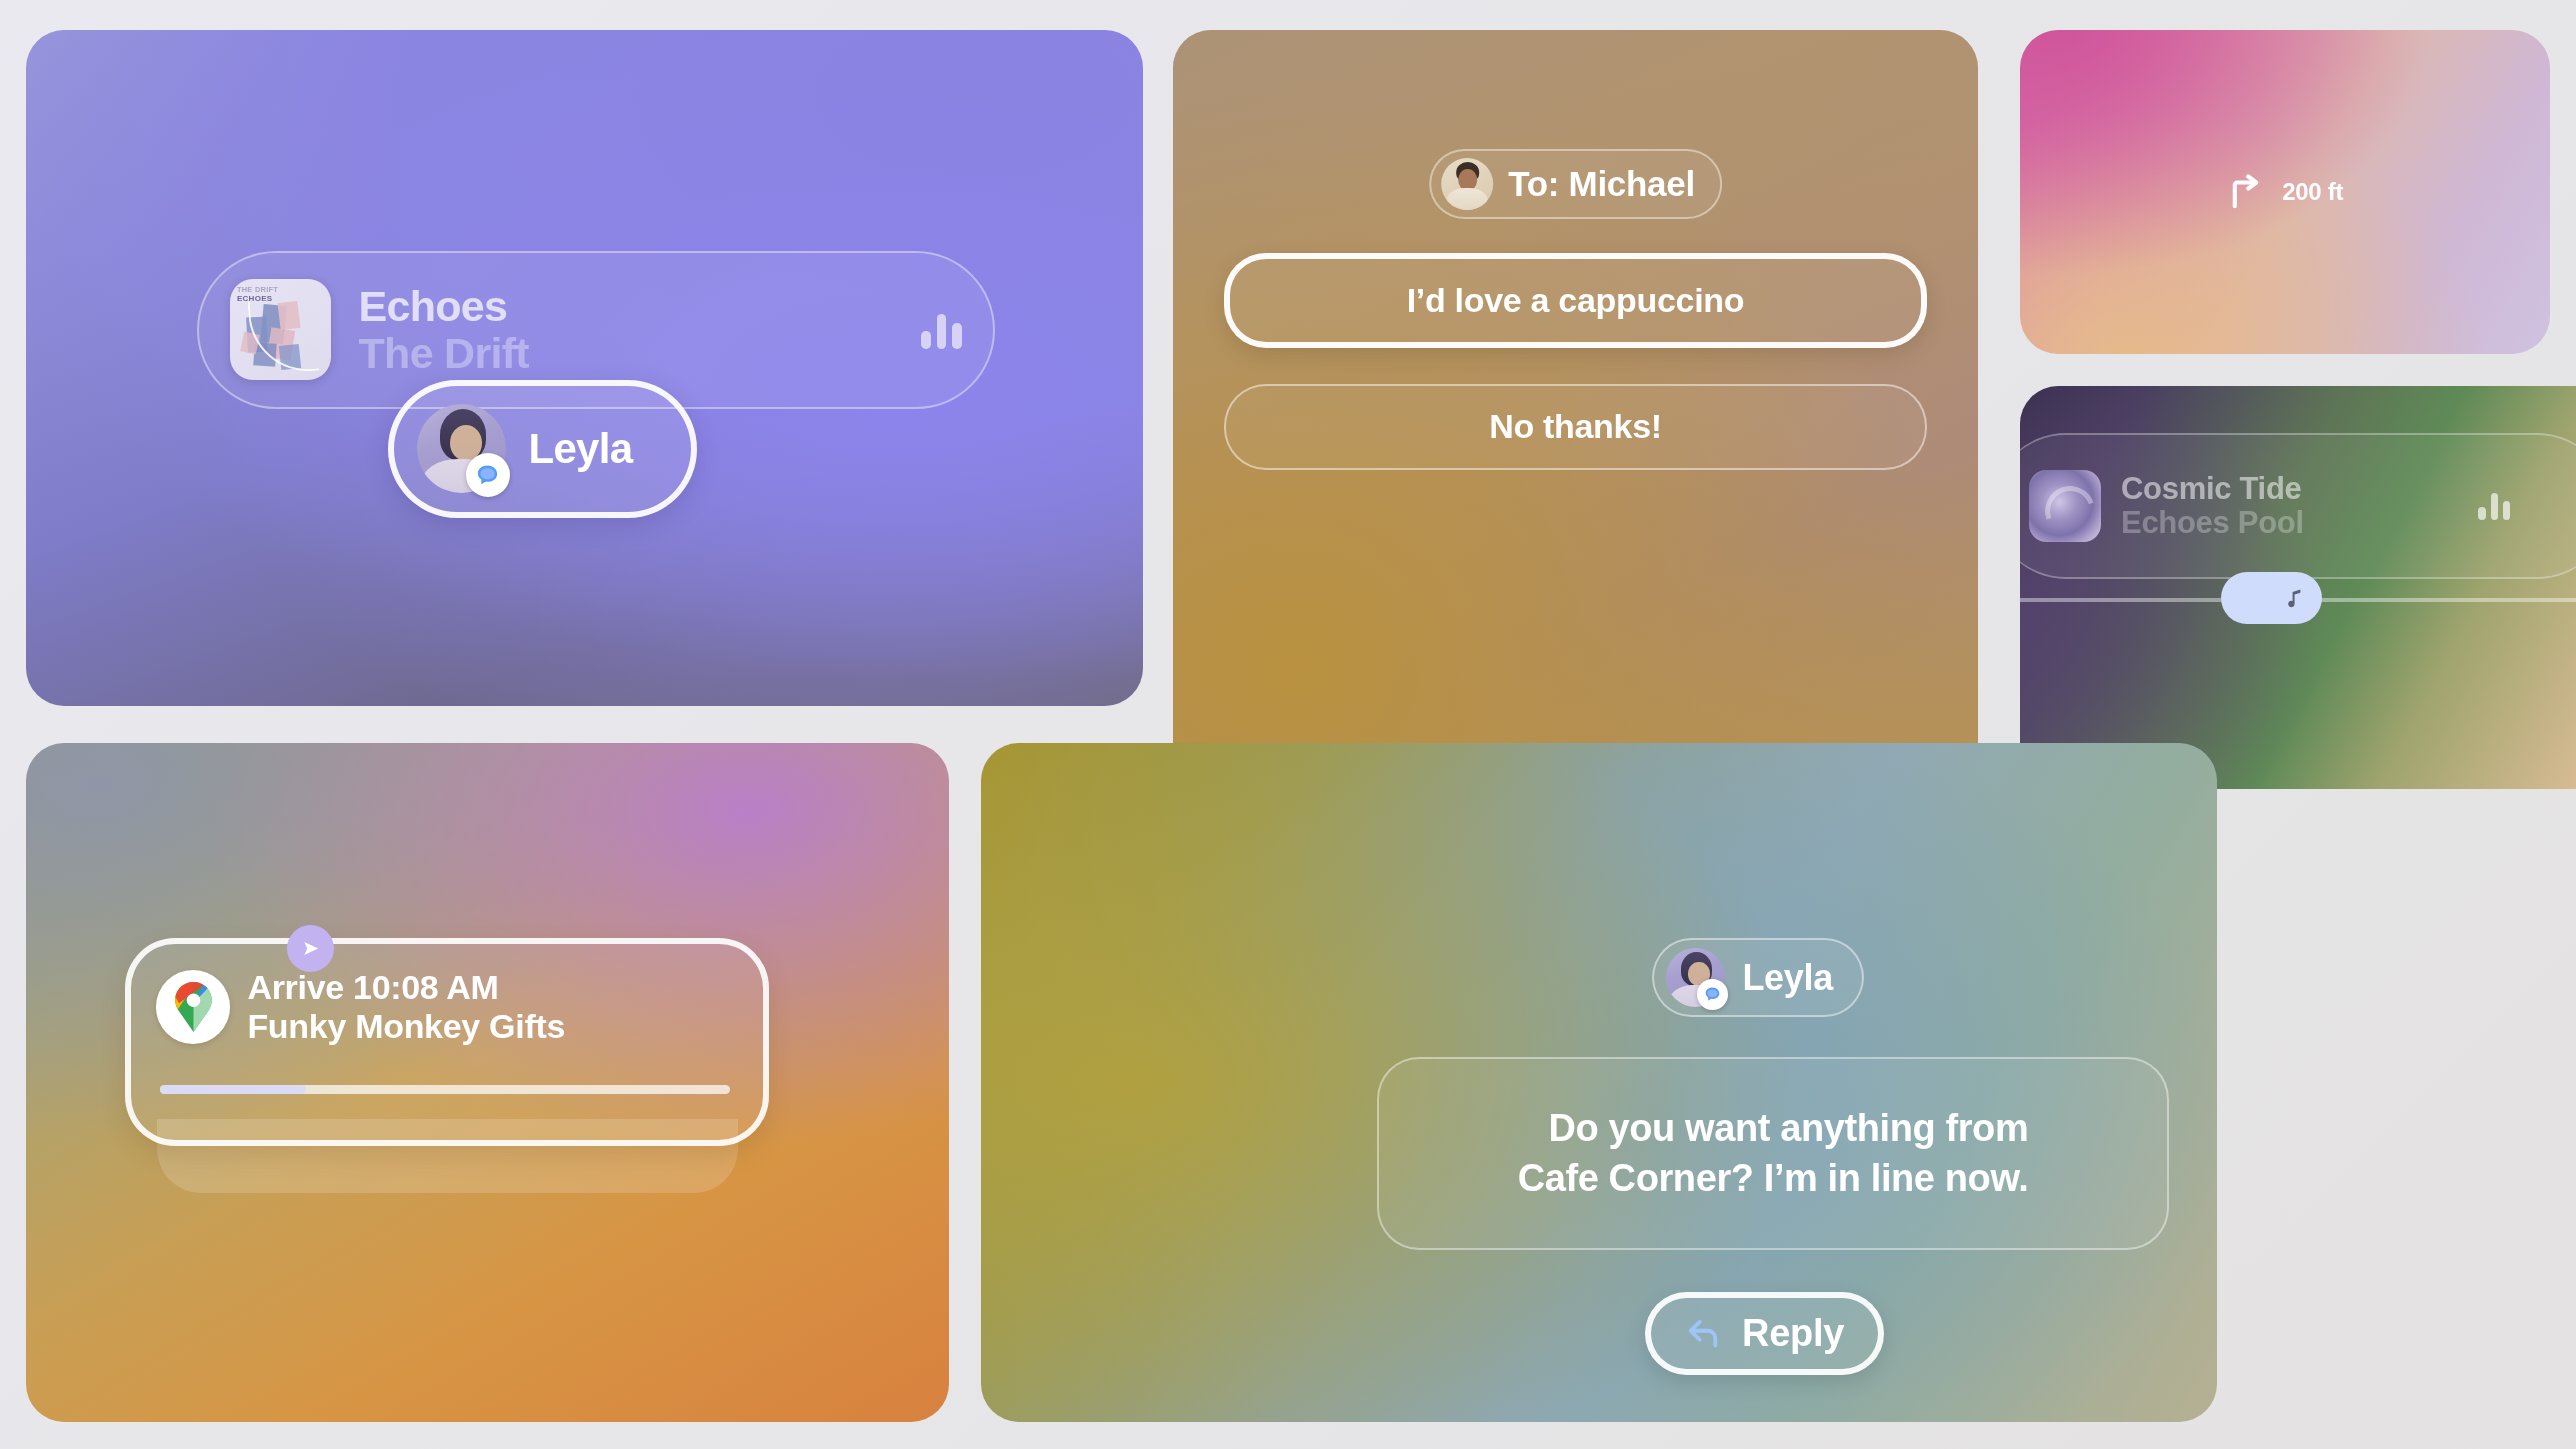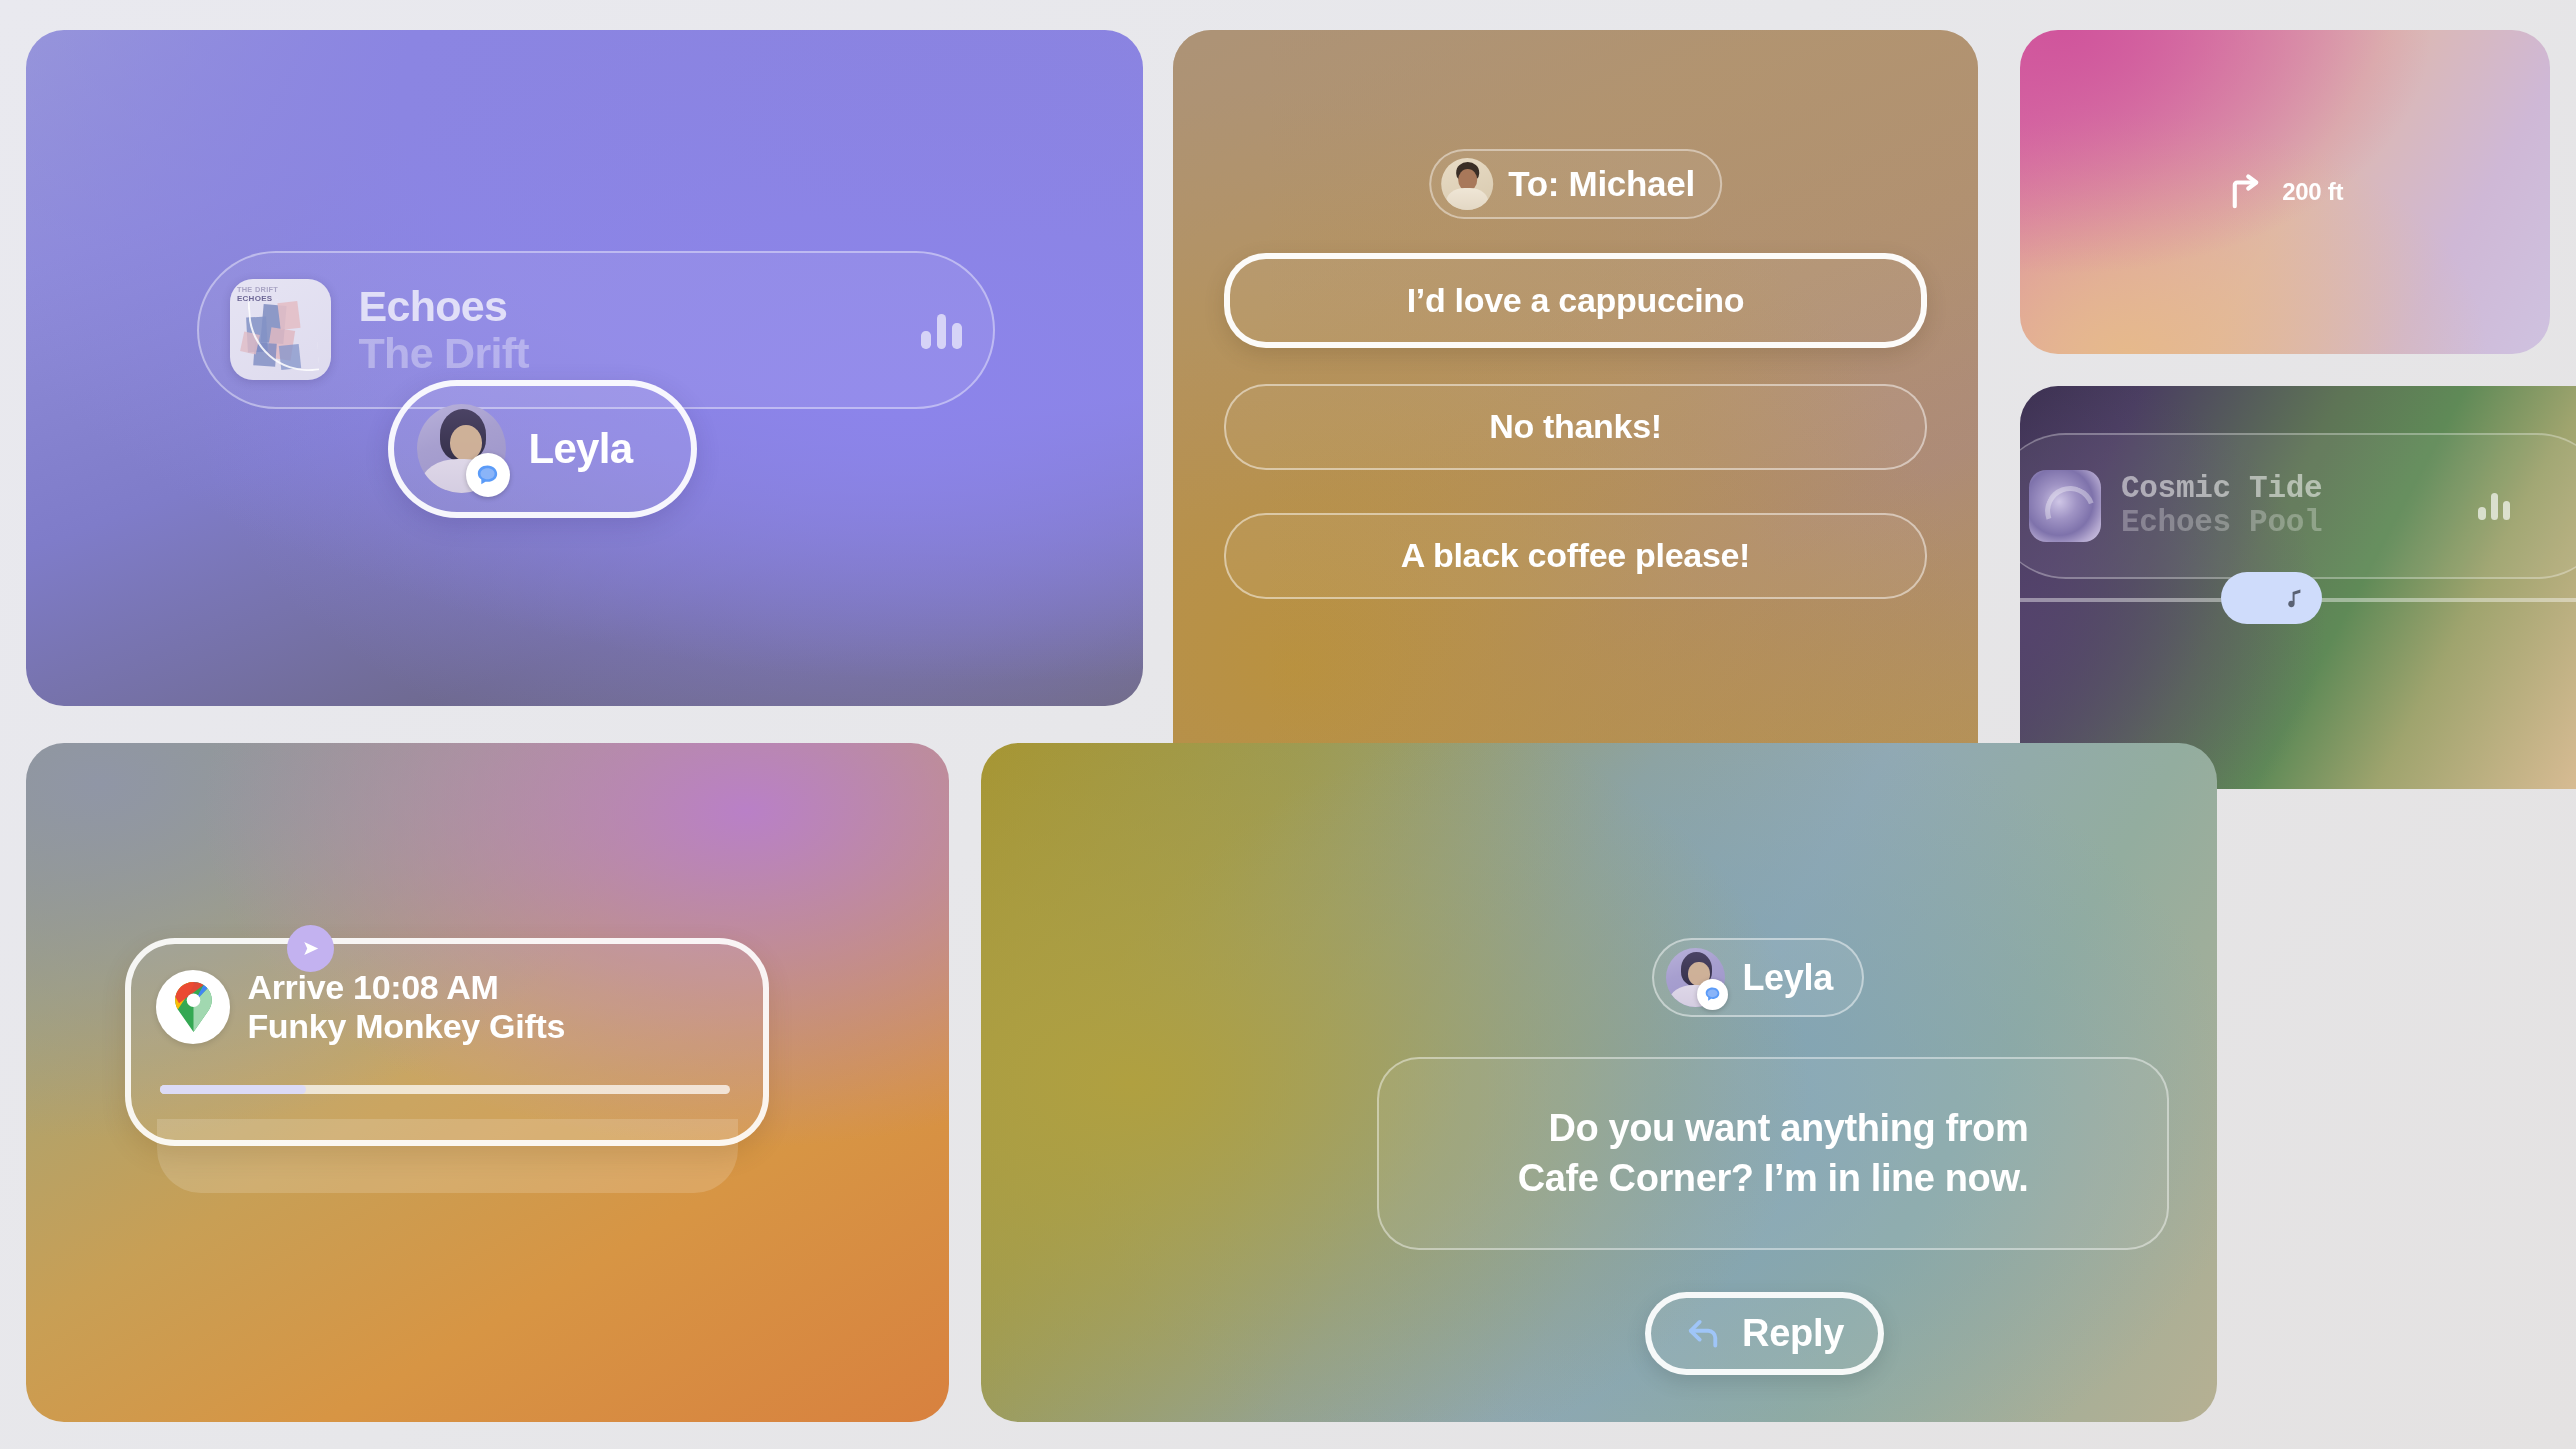--- a/index.html
+++ b/index.html
@@ -183,21 +183,20 @@
   .turn-row svg{ width: 38px; height: 38px; display:block; }
   .turn-dist{ font-size: 24px; font-weight:700; color:#fff; letter-spacing:-0.3px;}
 
   
   #card-music-cosmic {
     left: 2020px; top: 386px; width: 556px; height: 403px;
     border-radius: 38px 0 0 38px;
     background:
       linear-gradient(118deg, #3a2f4f 0%, #4a3e61 16%, #5e7456 42%, #5f8a57 58%, #9fa46e 74%, #d7bb93 100%),
       linear-gradient(180deg, #3b3152 0%, #7d6f6a 60%, #d9bf95 100%);
-    font-family: Liberation Mono, monospace;
   }
   #card-music-cosmic::after{
     content:""; position:absolute; inset:0;
     background: radial-gradient(100% 120% at 0% 60%, rgba(86,68,110,.85) 0%, rgba(86,68,110,0) 55%);
   }
   .ct-pill {
     position:absolute; left: -27px; top: 47px; width: 617px; height: 146px;
     border-top: 2px solid rgba(255,255,255,.30);
     border-bottom: 2px solid rgba(255,255,255,.30);
     border-radius: 73px;
@@ -374,21 +373,20 @@
 
     <div class="to-pill">
       <div class="to-avatar">
           <span class="sk"></span>
         </div>
       <div class="to-label">To: Michael</div>
     </div>
 
     <div class="reply-opt plain" id="reply-opt-2">No thanks!</div>
     <div class="reply-opt sel" id="reply-opt-1">I’d love a cappuccino</div>
-    <div class="reply-opt plain" id="reply-opt-3">A black coffee please!</div>
   </div>
 
   <div class="card" id="card-nav-turn">
     <div class="turn-row">
       <span>
         <svg viewBox="0 0 24 24" fill="none" aria-hidden="true">
           <path d="M5 21V7.5A1.5 1.5 0 0 1 6.5 6H17" stroke="#fff" stroke-width="2.6" stroke-linecap="round" stroke-linejoin="round"></path>
           <path d="M13.5 2.2 18.6 6l-5.1 3.8" stroke="#fff" stroke-width="2.6" stroke-linecap="round" stroke-linejoin="round"></path>
         </svg>
       </span>

